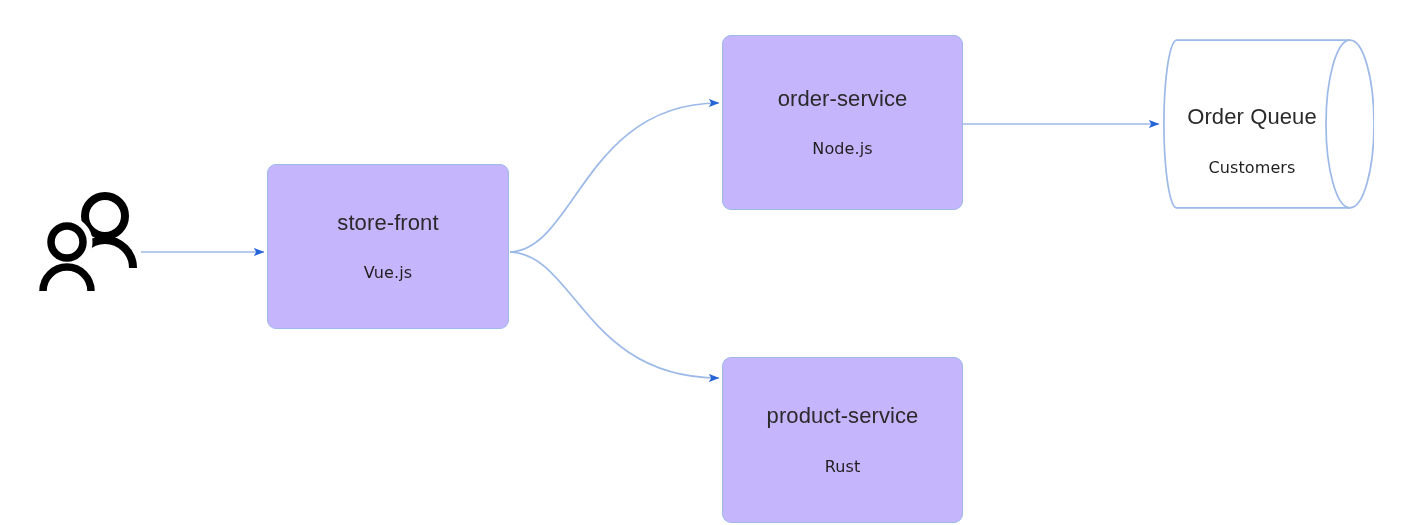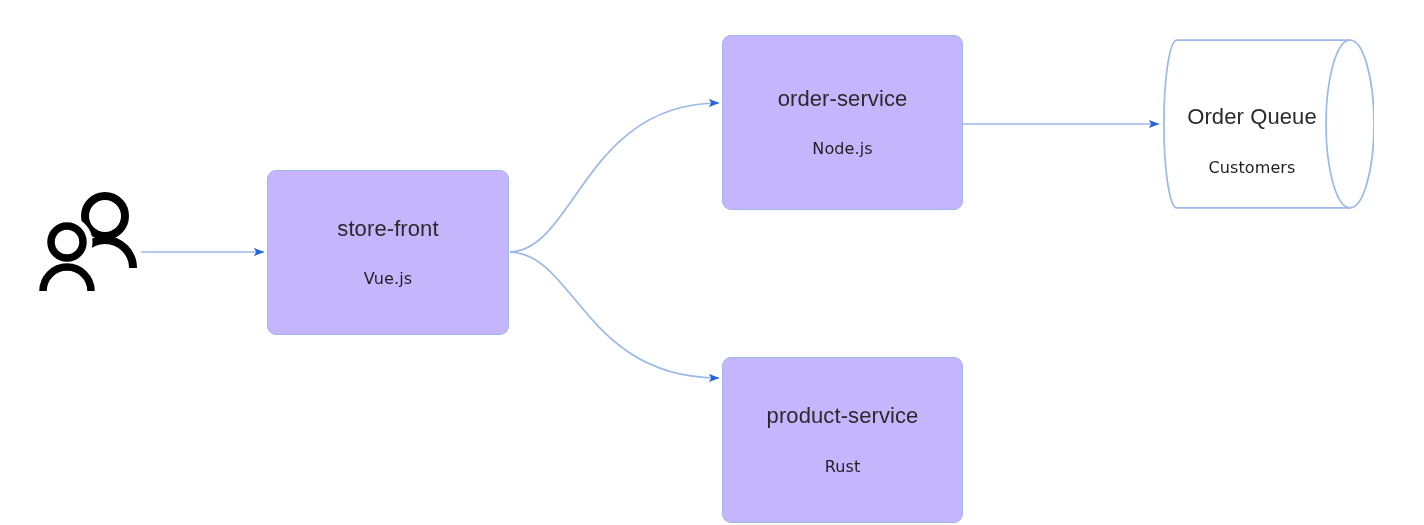--- a/index.html
+++ b/index.html
@@ -51,21 +51,21 @@
     font-size: 16px;
     color: #1f1f1f;
     text-align: center;
     margin-top: 28px;
     letter-spacing: 0.1px;
   }
 
   
   #node-store-front {
     left: 267px;
-    top: 170px;
+    top: 164px;
     width: 242px;
     height: 165px;
   }
   #node-order-service {
     left: 722px;
     top: 35px;
     width: 241px;
     height: 175px;
   }
   #node-product-service {

